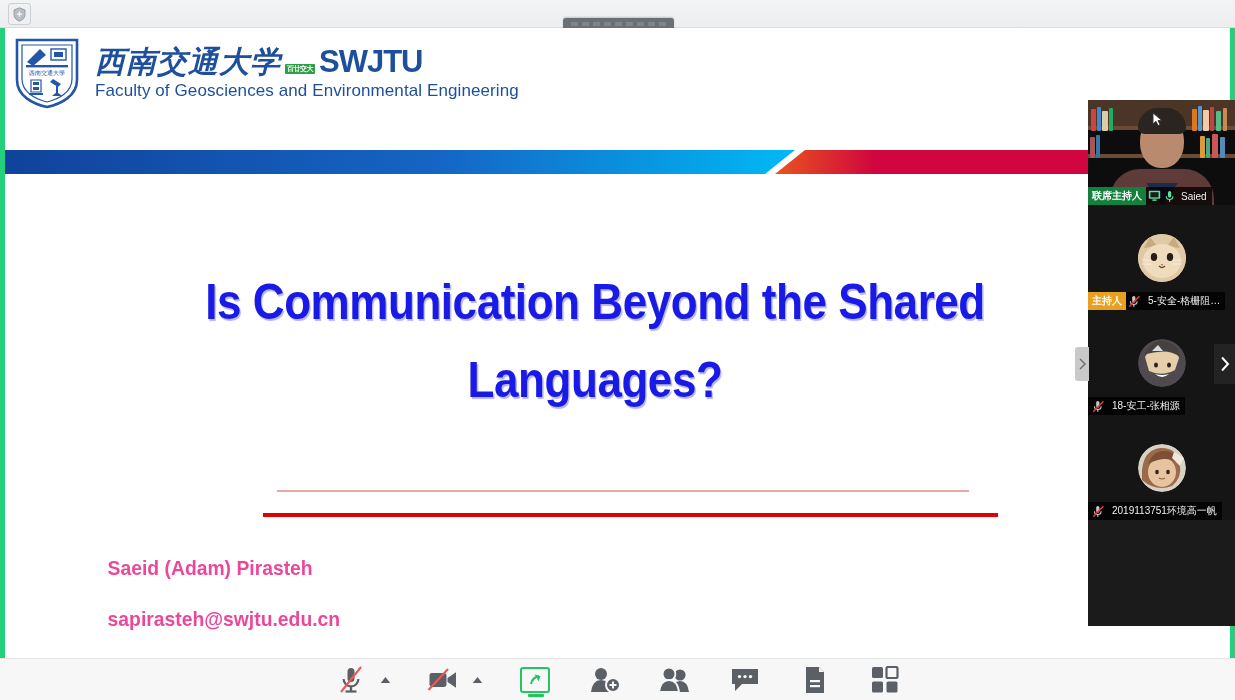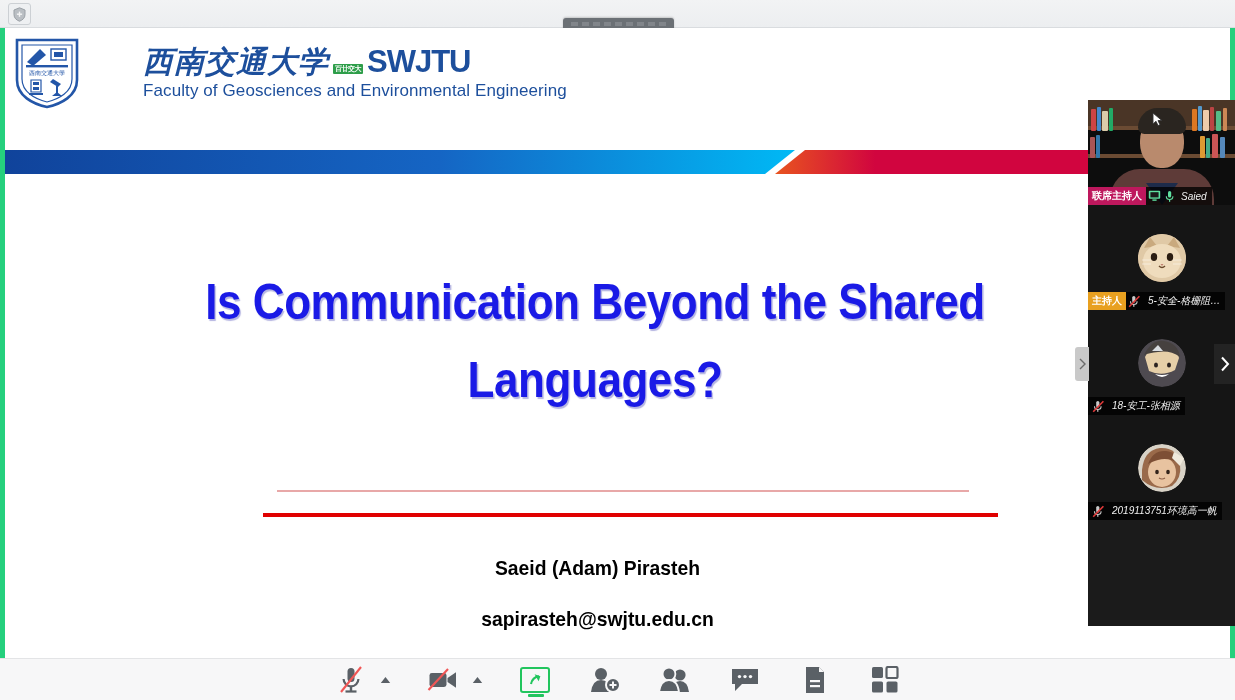--- a/index.html
+++ b/index.html
@@ -43,21 +43,21 @@
   }
   .share-border-l,.share-border-r{
     position:absolute; top:28px; width:5px; height:630px; background:#25d07d; z-index:9;
   }
   .share-border-l{ left:0; }
   .share-border-r{ left:1230px; }
 
   .slide { position:absolute; left:5px; top:0; width:1225px; height:630px; background:#fff; overflow:hidden; }
 
   
-  .logo-wrap { position:absolute; left:8px; top:8px; display:flex; align-items:center;gap:48px; }
+  .logo-wrap { position:absolute; left:8px; top:8px; display:flex; align-items:center; }
   .crest { width:68px; height:74px; flex:none; }
   .logo-text { margin-left:14px; }
   .logo-line1 { display:flex; align-items:flex-end; }
   .cn-uni {
     font-family:"Liberation Serif","DejaVu Serif",serif;
     font-style:italic; font-weight:bold; font-size:30px; color:#1d4f9c;
     letter-spacing:1px; line-height:1;
   }
   .seal {
     display:inline-block; background:#2e9e4a; color:#fff; font-size:7px;
@@ -88,23 +88,23 @@
     transform:scaleX(.88); transform-origin:50% 50%;
     text-shadow:1.5px 1.5px 1px rgba(120,120,200,.55);
     letter-spacing:-.5px;
   }
 
   
   .rule-thin { position:absolute; left:272px; top:462px; width:692px; height:2px; background:#e8a8a8; }
   .rule-thick{ position:absolute; left:258px; top:485px; width:735px; height:4px; background:#e00000; }
 
   .meta {
-    position:absolute; left:60px; top:528px; width:1065px; text-align:center;
-    font-family:"Liberation Sans","DejaVu Sans",sans-serif;
-    font-weight:bold; color:#000000;
+    position:absolute; left:60px; top:528px; width:1065px; 
+    font-family:"Liberation Sans","DejaVu Sans",sans-serif;
+    font-weight:bold; color:#ec4899;
   }
   .meta div { font-size:21px; margin-bottom:27px; transform:scaleX(.92); }
   .meta div:last-child { margin-bottom:0; }
 
   
   .filmstrip {
     position:absolute; left:1088px; top:100px; width:147px; height:526px;
     background:#1b1b1b; z-index:12; overflow:hidden;
   }
   .tile { position:relative; width:147px; height:105px; overflow:hidden; background:#151515; }
@@ -113,26 +113,25 @@
   .namebar {
     position:absolute; left:0; bottom:0; height:18px;
     display:flex; align-items:center; background:rgba(0,0,0,.78);
     max-width:147px; overflow:hidden;
   }
   .badge {
     height:18px; display:flex; align-items:center; padding:0 4px;
     font-size:10px; font-weight:bold; color:#fff; flex:none;
     font-family:"Liberation Sans","DejaVu Sans",sans-serif;
   }
-  .badge.cohost { background:#be185d; }
+  .badge.cohost { background:#15803d; }
   .badge.host   { background:#e8a020; }
   .nm {
     font-size:10px; color:#f0f0f0; padding:0 5px; white-space:nowrap;
     font-family:"Liberation Sans","DejaVu Sans",sans-serif;
-    font-style:italic;
   }
   .micon { display:flex; align-items:center; padding:0 2px; flex:none; }
 
   
   .cam { position:absolute; inset:0; background:#0d0d0d; }
   .shelf { position:absolute; left:0; right:0; background:#3a2a20; }
   .bk { position:absolute; bottom:0; border-radius:1px; }
   .head { position:absolute; left:52px; top:14px; width:44px; height:54px;
           background:#b98a6d; border-radius:50% 50% 46% 46%; }
   .hair { position:absolute; left:50px; top:8px; width:48px; height:26px;

